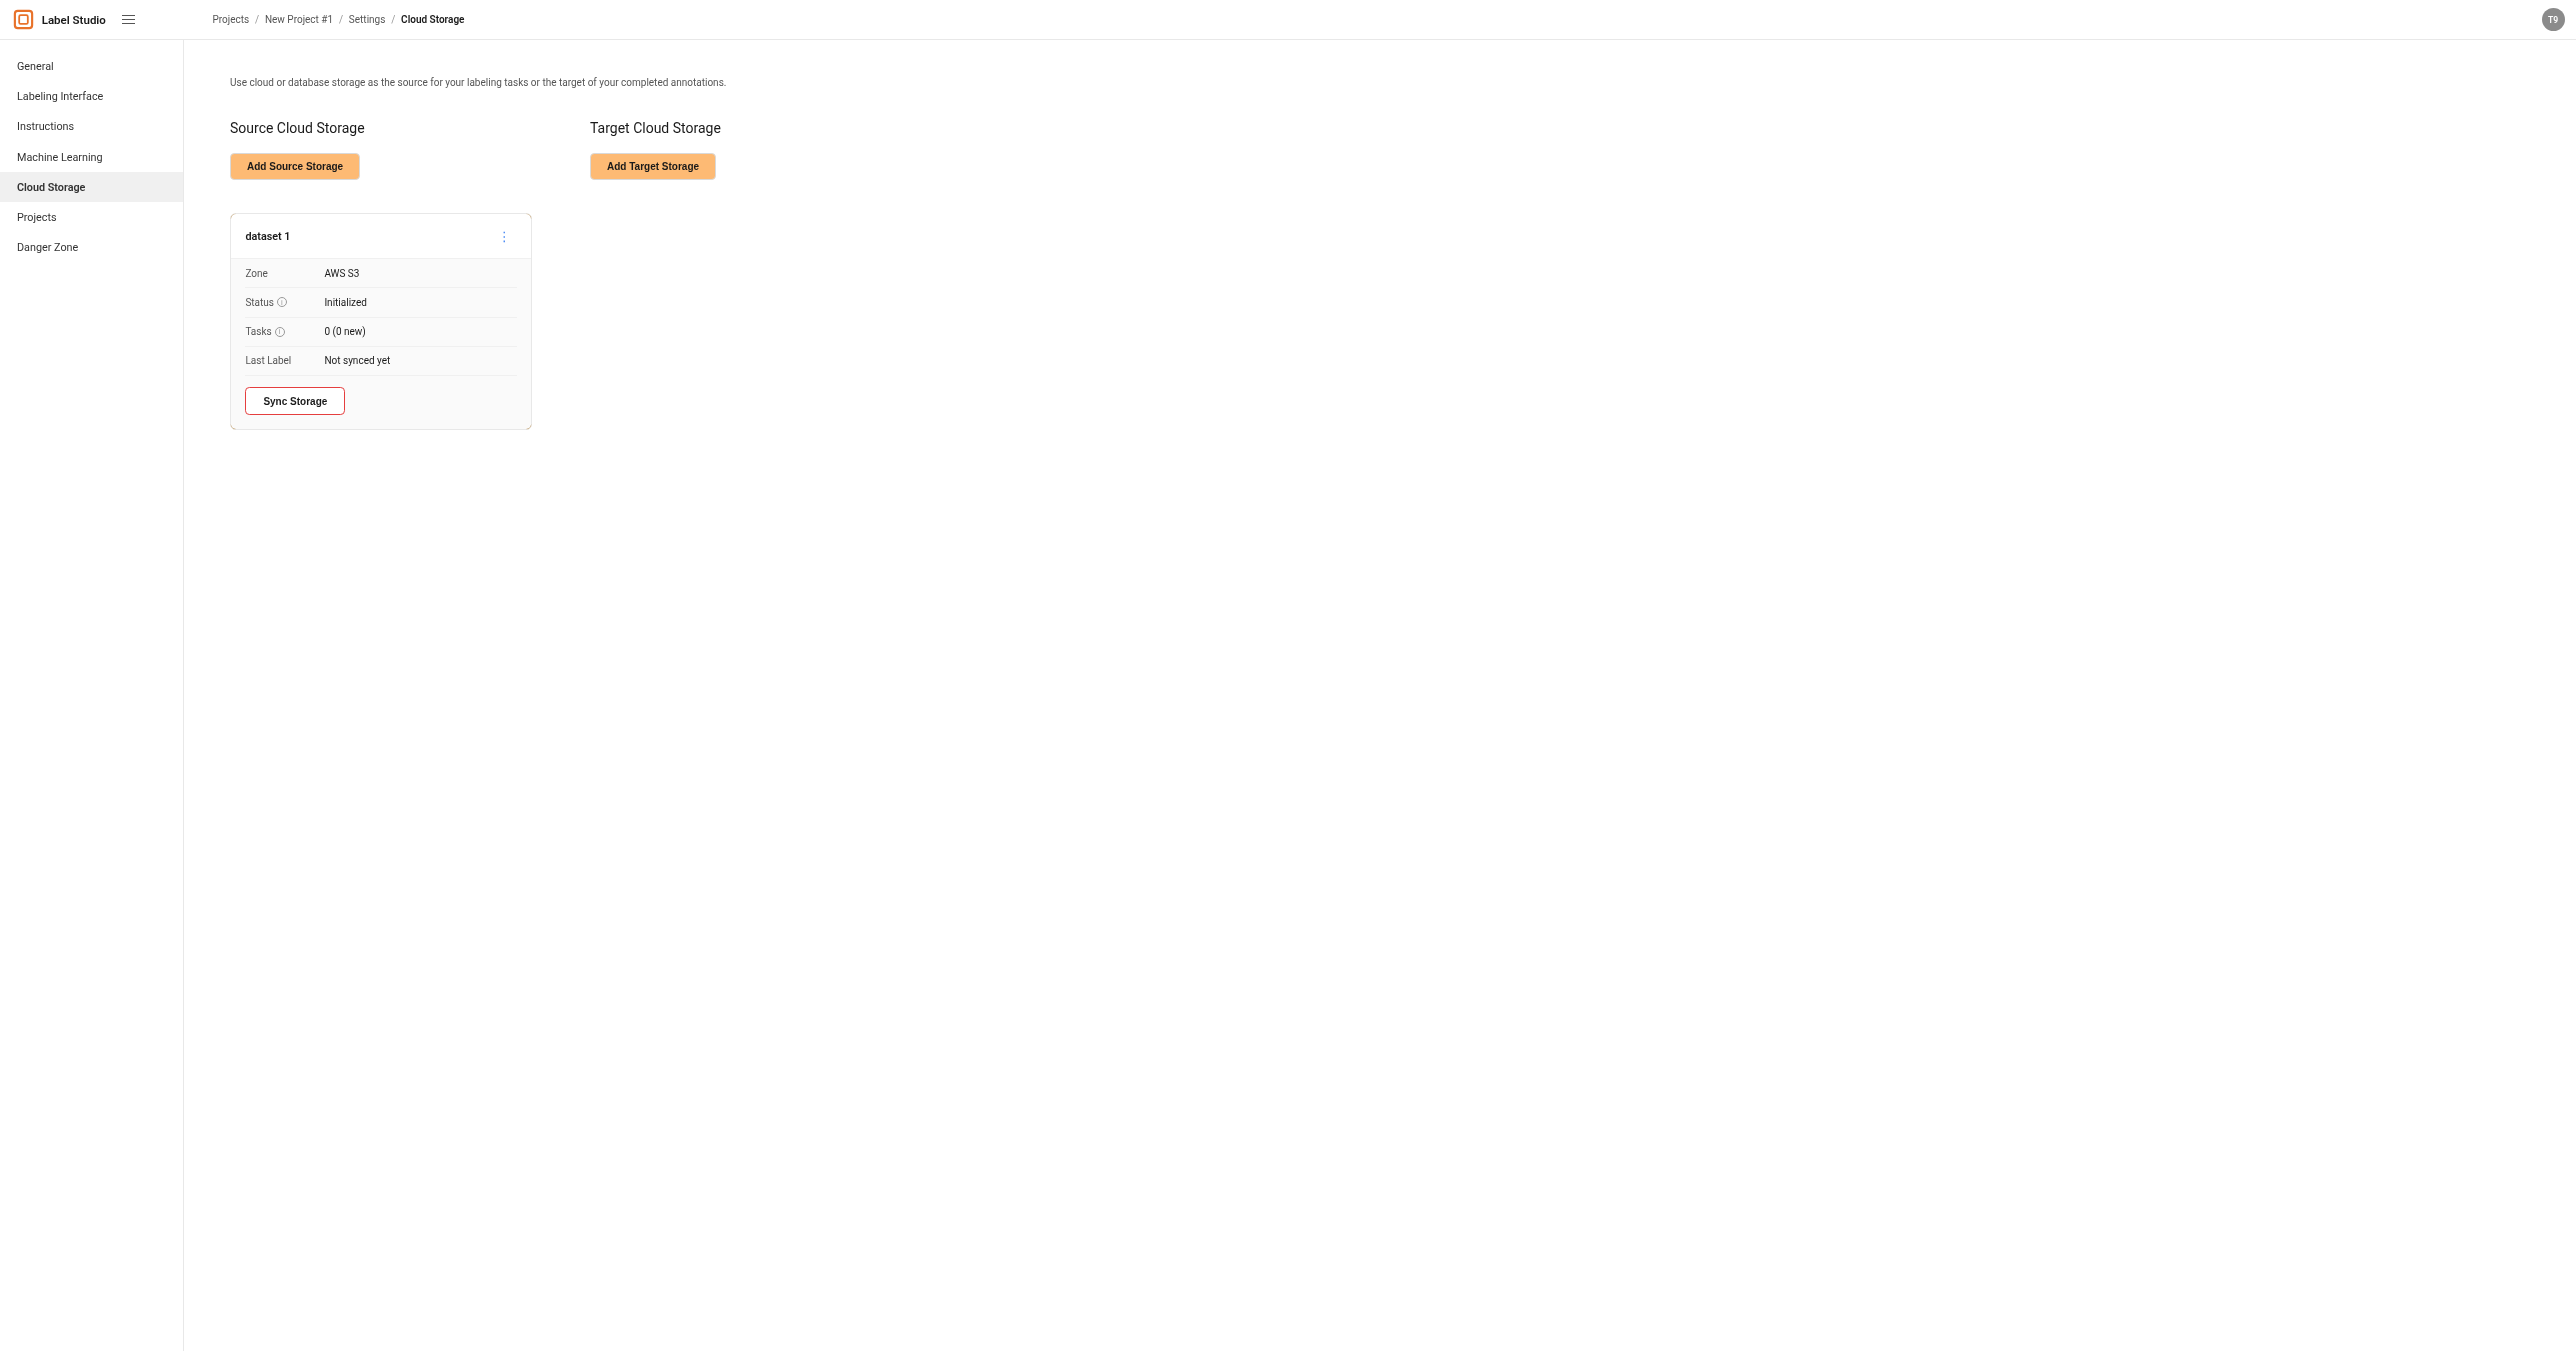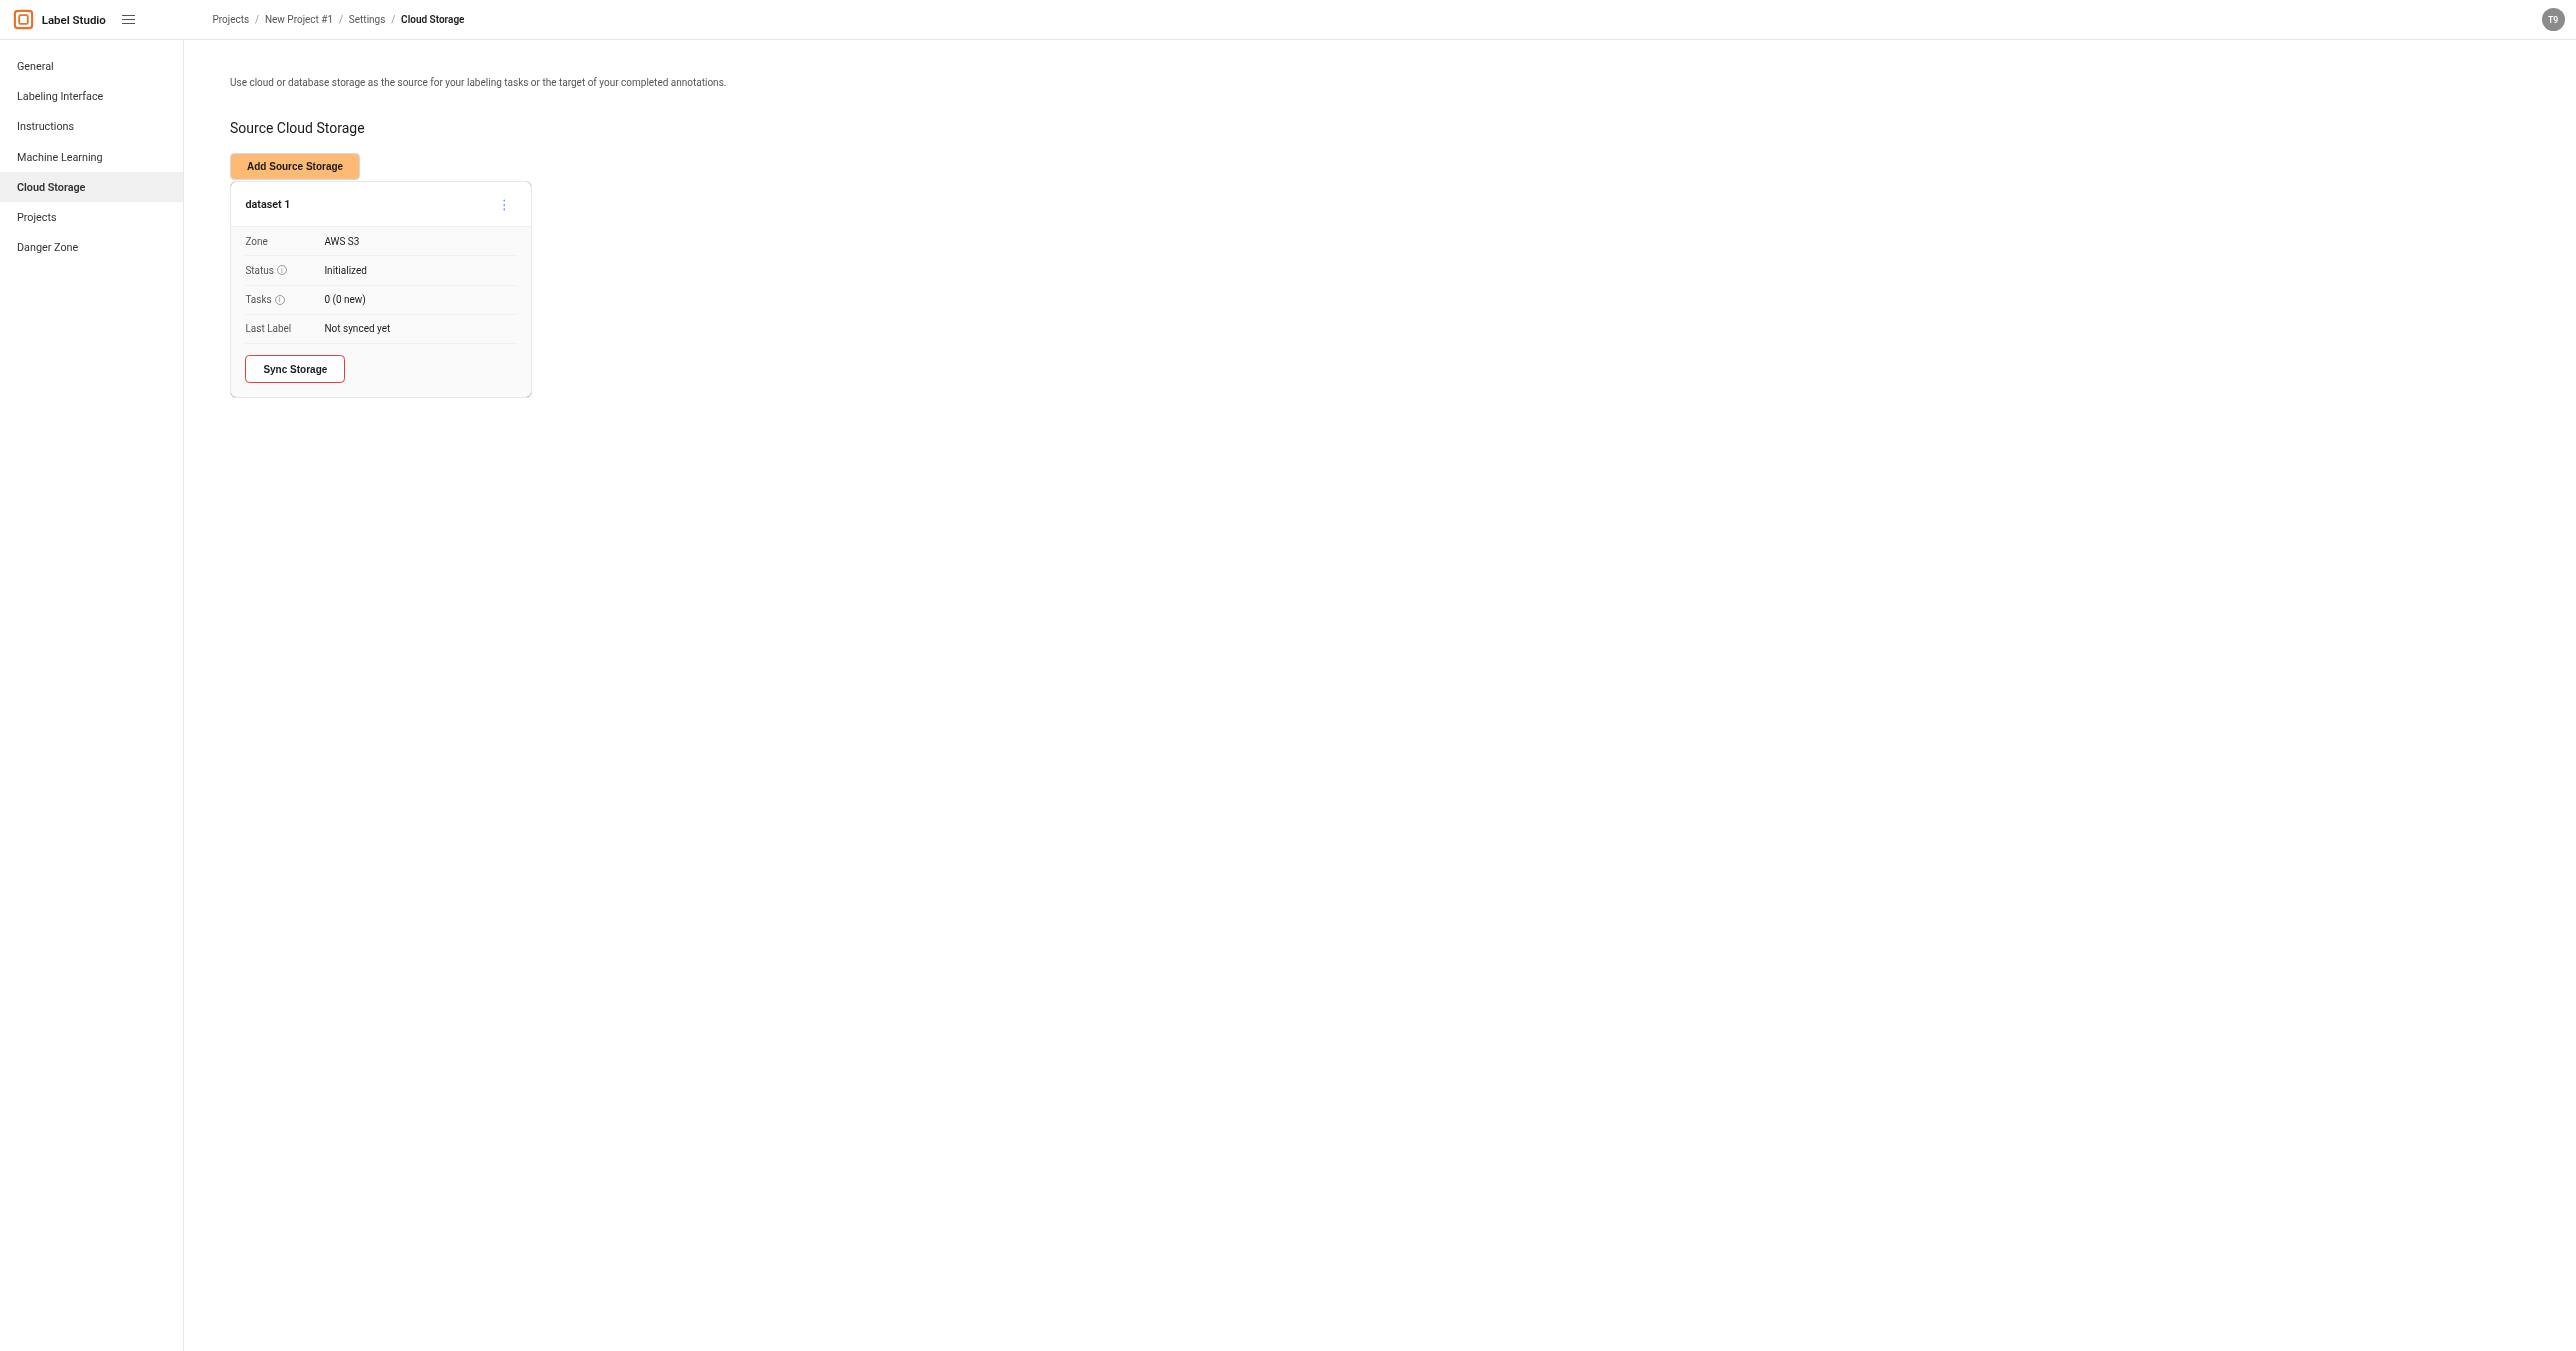--- a/index.html
+++ b/index.html
@@ -70,21 +70,21 @@
       font-size: 14px; font-weight: 400; color: #1a1a1a; margin-bottom: 17px;
     }
     .add-storage-btn {
       background: #fdba74; border: 0.7px solid #d9d9d9; border-radius: 4.3px;
       padding: 7.2px 16px; font-size: 10px; font-weight: 700; cursor: pointer;
       color: #1a1a1a; transition: border-color 0.15s, background 0.15s;
     }
 
     
     .storage-card {
-      margin-top: 1px; border: 0.7px solid #e8e8e8; border-radius: 5.8px; overflow: hidden;
+      margin-top: 33px; border: 0.7px solid #e8e8e8; border-radius: 5.8px; overflow: hidden;
       background: #a16207;
     }
     .storage-card-header {
       display: flex; align-items: center; justify-content: space-between;
       padding: 11.5px 14.4px; background: #fff;
     }
     .storage-card-name {
       font-size: 10.8px; font-weight: 600; color: #1a1a1a;
     }
     .three-dot-btn {
@@ -209,17 +209,21 @@
               <span class="storage-label">Last Label</span>
               <span class="storage-value">Not synced yet</span>
             </div>
             <div class="sync-btn-wrap">
               <button class="sync-storage-btn">Sync Storage</button>
             </div>
           </div>
         </div>
       </div>
 
+      <div class="storage-section">
+        <div class="storage-section-title">Target Cloud Storage</div>
+        <button class="add-storage-btn">Add Target Storage</button>
+      </div>
 
     </div>
   </main>
 </div>
 
 
 </body></html>

